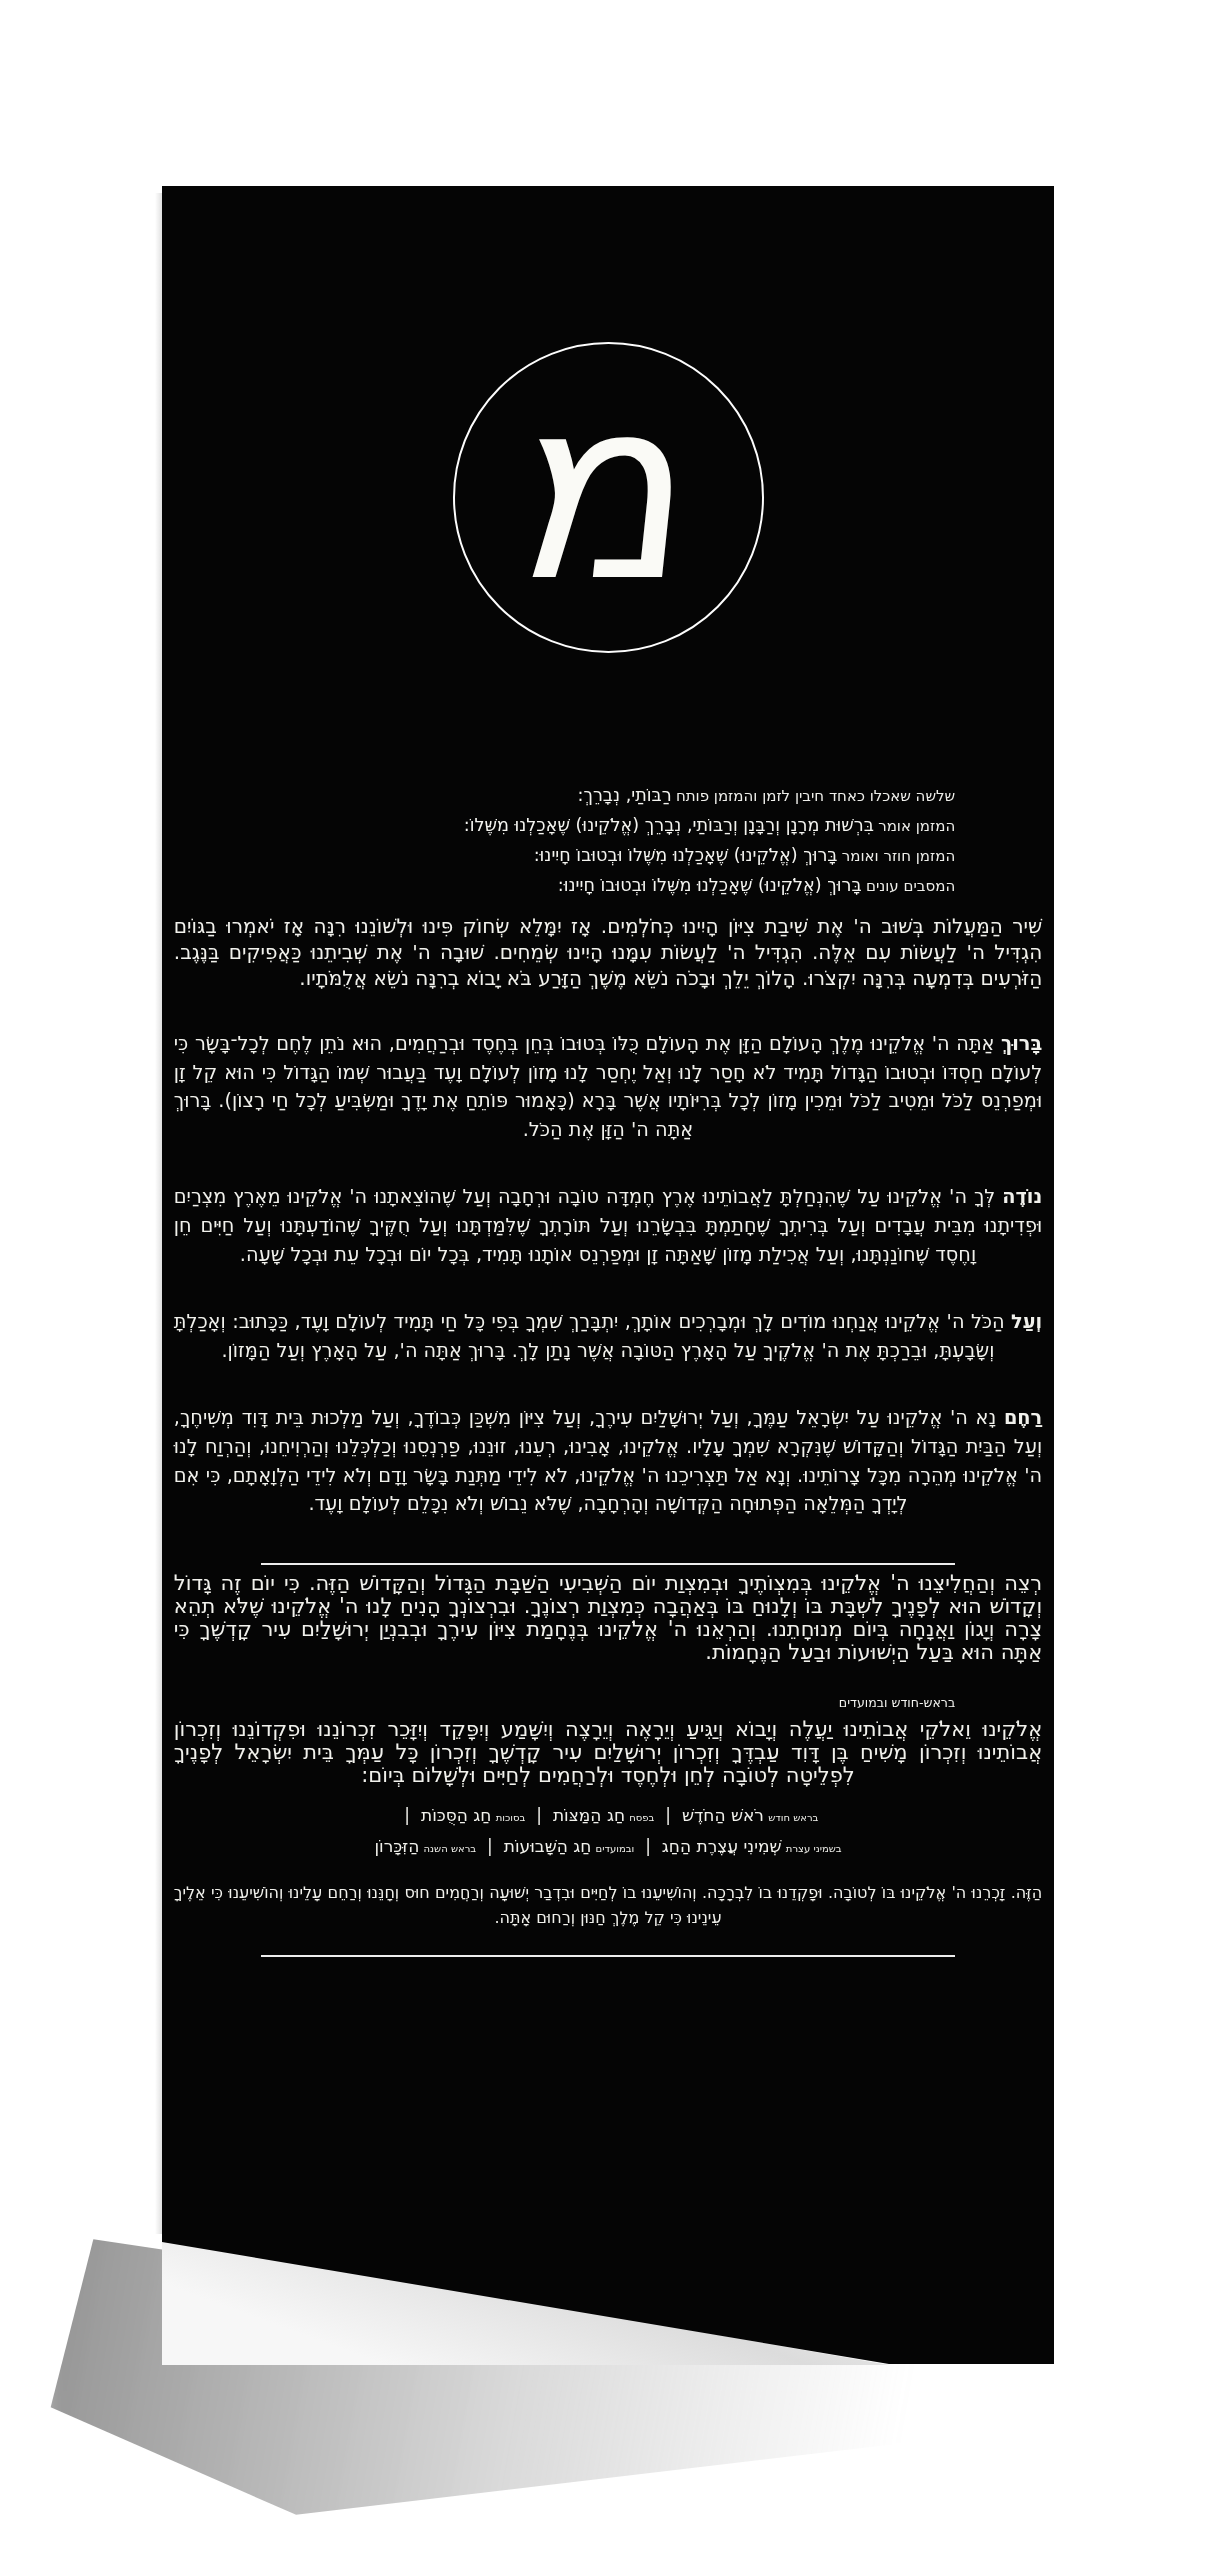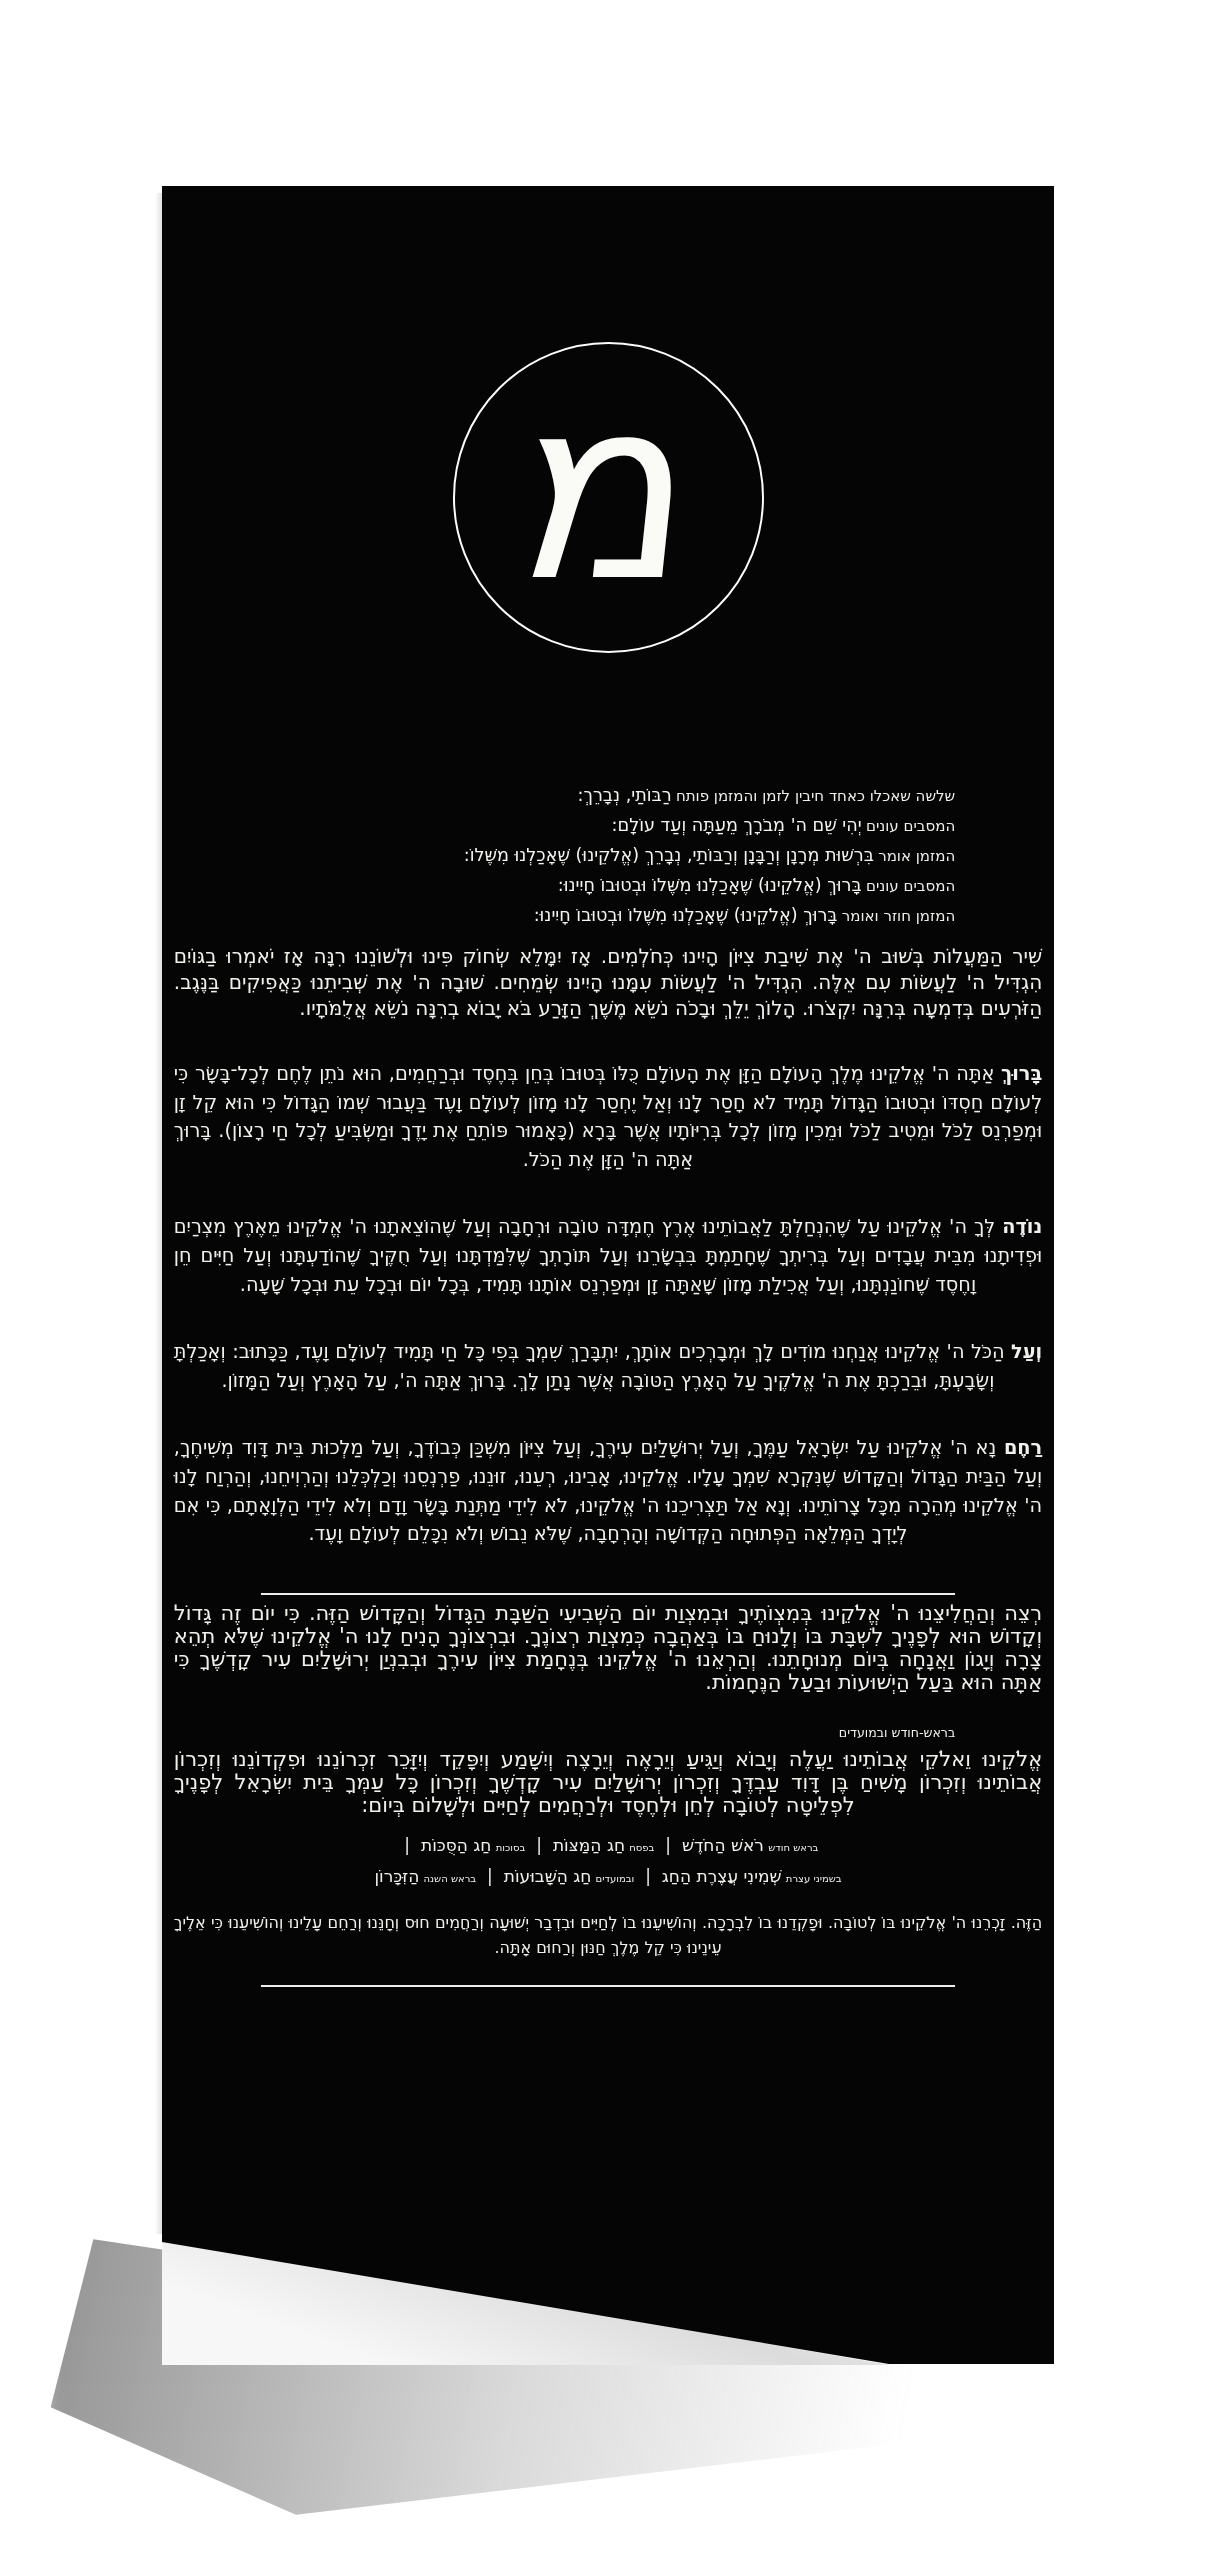--- a/index.html
+++ b/index.html
@@ -125,33 +125,29 @@
       <div class="monogram">
         <span class="monogram-letter">מ</span>
       </div>
 
       <div class="zimmun">
         <div class="zimmun-line">
           <span class="z-sm">שלשה שאכלו כאחד חיבין לזמן והמזמן פותח</span>
           <span class="z-lg">רַבּוֹתַי, נְבָרֵךְ:</span>
         </div>
         <div class="zimmun-line">
-          <span class="z-sm">המסבים עונים</span>
-          <span class="z-lg">יְהִי שֵׁם ה' מְבֹרָךְ מֵעַתָּה וְעַד עוֹלָם:</span>
-        </div>
-        <div class="zimmun-line">
           <span class="z-sm">המזמן אומר</span>
           <span class="z-lg">בִּרְשׁוּת מְרָנָן וְרַבָּנָן וְרַבּוֹתַי, נְבָרֵךְ (אֱלֹקֵינוּ) שֶׁאָכַלְנוּ מִשֶּׁלוֹ:</span>
         </div>
         <div class="zimmun-line">
+          <span class="z-sm">המזמן חוזר ואומר</span>
+          <span class="z-lg">בָּרוּךְ (אֱלֹקֵינוּ) שֶׁאָכַלְנוּ מִשֶּׁלוֹ וּבְטוּבוֹ חָיִינוּ:</span>
+        </div>
+        <div class="zimmun-line">
           <span class="z-sm">המסבים עונים</span>
-          <span class="z-lg">בָּרוּךְ (אֱלֹקֵינוּ) שֶׁאָכַלְנוּ מִשֶּׁלוֹ וּבְטוּבוֹ חָיִינוּ:</span>
-        </div>
-        <div class="zimmun-line">
-          <span class="z-sm">המזמן חוזר ואומר</span>
           <span class="z-lg">בָּרוּךְ (אֱלֹקֵינוּ) שֶׁאָכַלְנוּ מִשֶּׁלוֹ וּבְטוּבוֹ חָיִינוּ:</span>
         </div>
       </div>
 
       <div class="psalm">שִׁיר הַמַּעֲלוֹת בְּשׁוּב ה' אֶת שִׁיבַת צִיּוֹן הָיִינוּ כְּחֹלְמִים. אָז יִמָּלֵא שְׂחוֹק פִּינוּ וּלְשׁוֹנֵנוּ רִנָּה אָז יֹאמְרוּ בַגּוֹיִם הִגְדִּיל ה' לַעֲשׂוֹת עִם אֵלֶּה. הִגְדִּיל ה' לַעֲשׂוֹת עִמָּנוּ הָיִינוּ שְׂמֵחִים. שׁוּבָה ה' אֶת שְׁבִיתֵנוּ כַּאֲפִיקִים בַּנֶּגֶב. הַזֹּרְעִים בְּדִמְעָה בְּרִנָּה יִקְצֹרוּ. הָלוֹךְ יֵלֵךְ וּבָכֹה נֹשֵׂא מֶשֶׁךְ הַזָּרַע בֹּא יָבוֹא בְרִנָּה נֹשֵׂא אֲלֻמֹּתָיו.</div>
 
       <div class="para center-last">
         <span class="lead">בָּרוּךְ</span><span> אַתָּה ה' אֱלֹקֵינוּ מֶלֶךְ הָעוֹלָם הַזָּן אֶת הָעוֹלָם כֻּלּוֹ בְּטוּבוֹ בְּחֵן בְּחֶסֶד וּבְרַחֲמִים, הוּא נֹתֵן לֶחֶם לְכָל־בָּשָׂר כִּי לְעוֹלָם חַסְדּוֹ וּבְטוּבוֹ הַגָּדוֹל תָּמִיד לֹא חָסַר לָנוּ וְאַל יֶחְסַר לָנוּ מָזוֹן לְעוֹלָם וָעֶד בַּעֲבוּר שְׁמוֹ הַגָּדוֹל כִּי הוּא קֵל זָן וּמְפַרְנֵס לַכֹּל וּמֵטִיב לַכֹּל וּמֵכִין מָזוֹן לְכָל בְּרִיּוֹתָיו אֲשֶׁר בָּרָא (כָּאָמוּר פּוֹתֵחַ אֶת יָדֶךָ וּמַשְׂבִּיעַ לְכָל חַי רָצוֹן). בָּרוּךְ אַתָּה ה' הַזָּן אֶת הַכֹּל.</span>
       </div>
 

